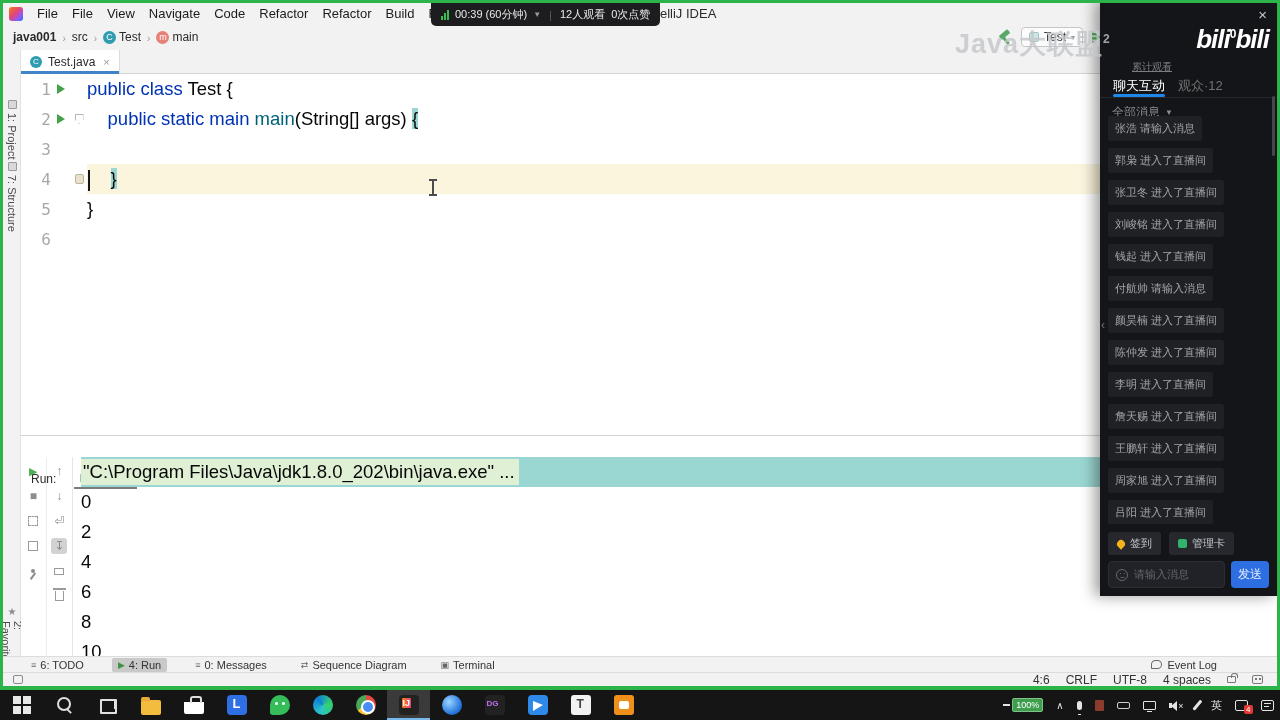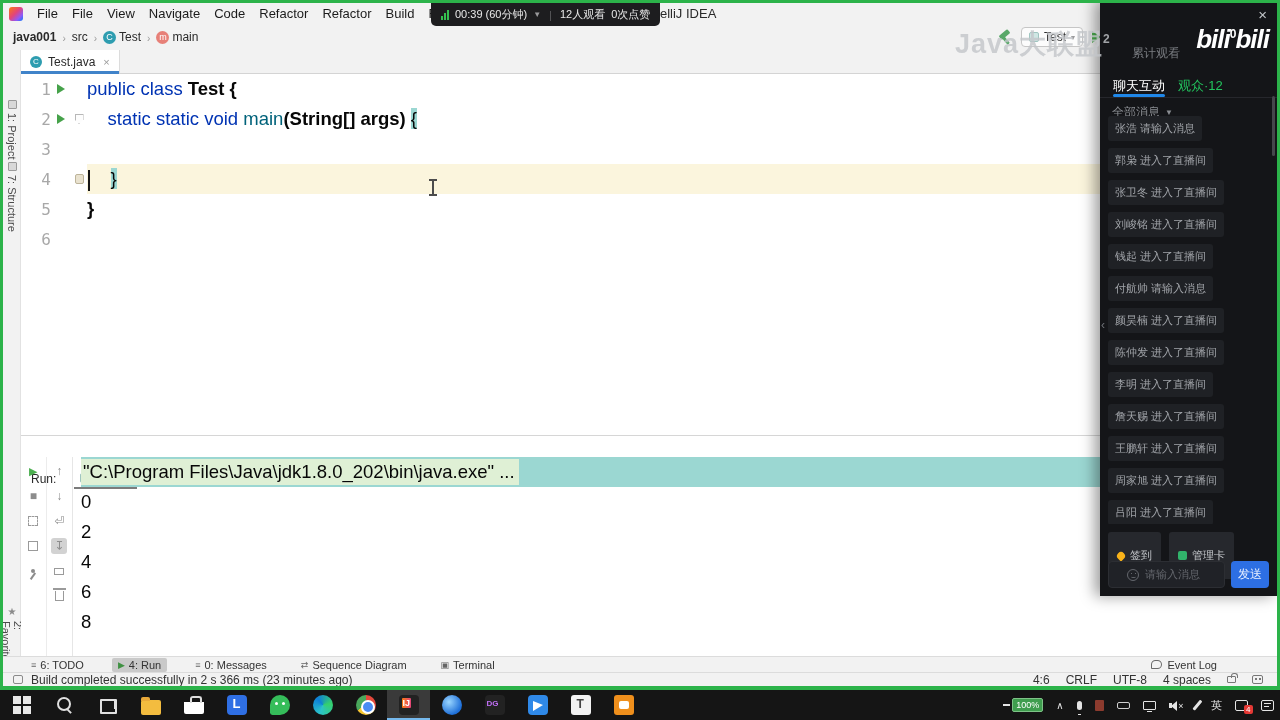--- a/index.html
+++ b/index.html
@@ -67,21 +67,21 @@
   .gut-num{width:30px;text-align:right;color:#a8a8a8;font-size:16px;flex:0 0 30px;}
   .gut-run{width:20px;flex:0 0 20px;display:flex;justify-content:center;}
   .gut-run .arrow{display:none;width:0;height:0;border-left:8px solid #46a24a;border-top:5px solid transparent;border-bottom:5px solid transparent;}
   .gut-run.show .arrow,.show .arrow{display:block;}
   .gut-fold{width:16px;flex:0 0 16px;display:flex;justify-content:center;}
   .marker{display:none;width:9px;height:10px;}
   .marker.pent{display:block;background:#fdfdfd;border:1px solid #b8b8b8;clip-path:polygon(0 0,100% 0,100% 55%,50% 100%,0 55%);}
   .marker.lockm{display:block;background:#e9e2cf;border:1px solid #bdb49a;border-radius:2px;}
   .code-text{flex:1;white-space:pre;font-size:18.5px;line-height:30px;color:#070707;}
   .code-row.current .code-text{background:#fbf5dd;}
-  .kw{color:#0033b3;} .fn{color:#00627a;} .pl{color:#070707;font-weight:bold;}
+  .kw{color:#0033b3;} .fn{color:#00627a;} .pl{color:#070707;}
   .hl{background:#9bd7d2;}
   .caret{display:none;width:2px;height:21px;background:#151515;vertical-align:middle;margin-left:1px;}
   .show-caret .caret{display:inline-block;}
 
   
   #ibeam{position:absolute;left:425px;top:176px;width:10px;height:17px;z-index:6;}
   #ibeam::before{content:"";position:absolute;left:4px;top:2px;width:2px;height:13px;background:#4c4c4c;}
   #ibeam::after{content:"";position:absolute;left:1px;top:0;width:8px;height:2px;background:#4c4c4c;box-shadow:0 15px 0 #4c4c4c;}
 
   
@@ -122,38 +122,38 @@
   .lock-ic{width:9px;height:7px;border:1.4px solid #777;border-radius:1px;position:relative;}
   .lock-ic::before{content:"";position:absolute;left:3px;top:-4px;width:5px;height:4px;border:1.4px solid #777;border-bottom:none;border-radius:3px 3px 0 0;}
   .face-ic{width:11px;height:9px;border:1.4px solid #777;border-radius:2px;position:relative;}
   .face-ic::before{content:"";position:absolute;left:2px;top:2px;width:2px;height:2px;background:#777;box-shadow:4px 0 0 #777;}
 
   
   #chat{position:absolute;left:1100px;top:0;width:177px;height:596px;background:#141518;box-shadow:-5px 0 14px rgba(0,0,0,.4);z-index:20;color:#a9acb1;}
   #chat-close{position:absolute;right:10px;top:6px;color:#c2c5c9;font-size:15px;}
   #wm{position:absolute;left:-145px;top:26px;font-size:27px;font-weight:bold;color:#c3c6ca;opacity:.8;white-space:nowrap;z-index:21;letter-spacing:1px;}
   #wm sup{font-size:12px;}
-  #wm-cap{position:absolute;left:32px;top:45px;font-size:12px;color:#85888d;opacity:.9;}
+  #wm-cap{position:absolute;left:32px;top:60px;font-size:10px;color:#85888d;opacity:.9;text-decoration:underline;}
   #bili-logo{position:absolute;right:8px;top:24px;font-size:26px;font-weight:900;color:#fff;font-style:italic;letter-spacing:-1px;white-space:nowrap;}
   #bili-logo sup{font-size:12px;font-style:normal;}
   #chat-tabs{position:absolute;left:0;top:74px;width:100%;height:24px;display:flex;align-items:center;border-bottom:1px solid #26272c;}
-  .chat-tab{font-size:13px;color:#22c55e;margin-left:13px;position:relative;height:100%;display:flex;align-items:center;}
+  .chat-tab{font-size:13px;color:#737373;margin-left:13px;position:relative;height:100%;display:flex;align-items:center;}
   .chat-tab.active{color:#fff;}
   .chat-tab.active::after{content:"";position:absolute;left:0;right:0;bottom:0;height:3px;background:#1f87e8;border-radius:2px;}
   #chat-filter{position:absolute;left:12px;top:104px;font-size:12px;color:#8a8d92;display:flex;gap:5px;align-items:center;}
   #msg-list{position:absolute;left:8px;top:116px;width:158px;height:408px;display:flex;flex-direction:column;gap:7px;overflow:hidden;}
   .msg-pill{background:#1f2125;border-radius:3px;padding:5px 7px;font-size:11px;color:#a2a5aa;width:fit-content;max-width:100%;white-space:nowrap;}
   #chat-scroll{position:absolute;right:2px;top:96px;width:3px;height:60px;background:#45474c;border-radius:2px;}
   #chat-handle{position:absolute;left:1px;top:318px;color:#6f7277;font-size:12px;}
   #chat-actions{position:absolute;left:8px;top:532px;display:flex;gap:8px;}
-  .chat-btn{display:flex;align-items:center;gap:5px;background:#26282d;border-radius:3px;padding:16px 9px;font-size:11px;color:#c3c6ca;}
+  .chat-btn{display:flex;align-items:center;gap:5px;background:#26282d;border-radius:3px;padding:4px 9px;font-size:11px;color:#c3c6ca;}
   .pin-dot{width:8px;height:8px;background:#f8b219;border-radius:50% 50% 50% 0;transform:rotate(-45deg);}
   .card-dot{width:9px;height:9px;background:#31b36b;border-radius:2px;}
   #chat-input-row{position:absolute;left:8px;top:561px;width:161px;display:flex;gap:6px;}
-  #chat-input{flex:1;height:27px;background:#202227;border:1px solid #2c2e33;border-radius:4px;display:flex;align-items:center;gap:6px;padding:0 18px;font-size:11px;color:#64676d;}
+  #chat-input{flex:1;height:27px;background:#202227;border:1px solid #2c2e33;border-radius:4px;display:flex;align-items:center;gap:6px;padding:0 7px;font-size:11px;color:#64676d;}
   .emoji-ic{width:12px;height:12px;border:1.2px solid #64676d;border-radius:50%;position:relative;flex:0 0 12px;}
   .emoji-ic::before{content:"";position:absolute;left:2.5px;top:3px;width:1.5px;height:1.5px;background:#64676d;box-shadow:4px 0 0 #64676d;}
   .emoji-ic::after{content:"";position:absolute;left:2.5px;bottom:2px;width:5px;height:2px;border-bottom:1.2px solid #64676d;border-radius:50%;}
   #send-btn{width:38px;height:27px;background:#2d6fe3;border-radius:4px;color:#e8f0ff;font-size:12px;display:flex;align-items:center;justify-content:center;}
 
   
   #taskbar{position:absolute;left:0;top:690px;width:1280px;height:30px;background:#151515;display:flex;align-items:center;z-index:50;}
   .tb-slot{width:43px;height:30px;display:flex;align-items:center;justify-content:center;}
   .tb-slot.active{background:#3a3a3a;box-shadow:inset 0 -2px 0 #76b9ed;}
   .art{width:20px;height:20px;position:relative;}
@@ -318,21 +318,21 @@
         </div>
 
         <div class="code-row">
           <span class="gut-num mono">2</span>
           <span class="gut-run show">
             <span class="arrow"></span>
           </span>
           <span class="gut-fold">
             <span class="marker pent"></span>
           </span>
-          <span class="code-text"><span class="pl">    </span><span class="kw">static static void </span><span class="fn">main</span><span class="pl">(String[] args) </span><span class="hl">{</span></span>
+          <span class="code-text"><span class="pl">    </span><span class="kw">public static main </span><span class="fn">main</span><span class="pl">(String[] args) </span><span class="hl">{</span></span>
         </div>
 
         <div class="code-row">
           <span class="gut-num mono">3</span>
           <span class="gut-run"></span>
           <span class="gut-fold"></span>
           <span class="code-text"></span>
         </div>
 
         <div class="code-row current">
@@ -403,20 +403,21 @@
           <div class="con-line mono"><span>0</span></div>
 
           <div class="con-line mono"><span>2</span></div>
 
           <div class="con-line mono"><span>4</span></div>
 
           <div class="con-line mono"><span>6</span></div>
 
           <div class="con-line mono"><span>8</span></div>
 
+          <div class="con-line mono"><span>10</span></div>
         </div>
     </div>
 
     <div id="toolbar-bottom">
       <div style="display:flex;align-items:center;">
 
           <span class="twb-item">
             <span class="twb-ic">≡</span>
             <span>6: TODO</span>
           </span>
@@ -442,21 +443,20 @@
           </span>
         </div>
       <span id="event-log">
         <span class="bubble-ic"></span>
         <span>Event Log</span>
       </span>
     </div>
 
     <div id="statusbar">
       <span id="status-ic"></span>
-      <span>Build completed successfully in 2 s 366 ms (23 minutes ago)</span>
       <span id="status-right">
         <span>4:6</span>
         <span>CRLF</span>
         <span>UTF-8</span>
         <span>4 spaces</span>
         <span class="lock-ic"></span>
         <span class="face-ic"></span>
       </span>
     </div>
   </div>

